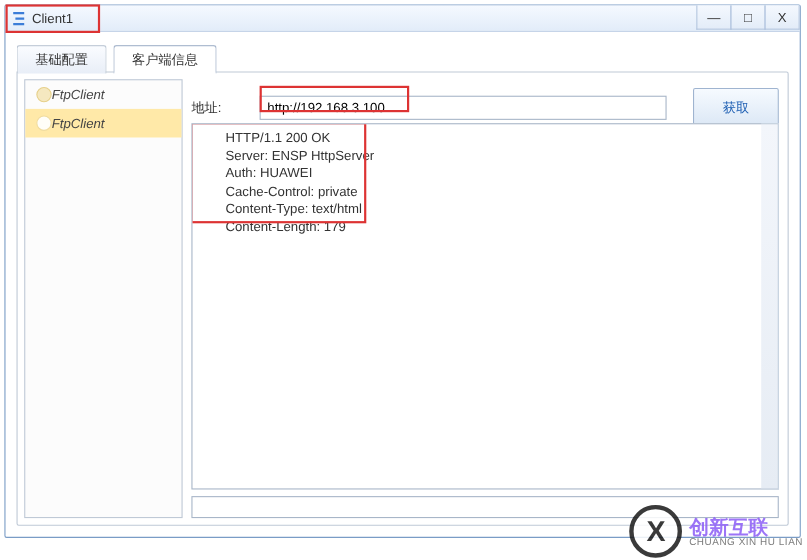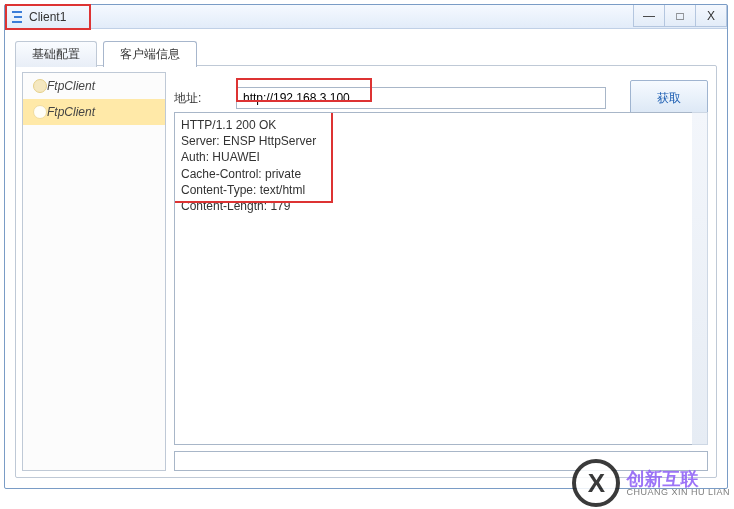--- a/index.html
+++ b/index.html
@@ -32,21 +32,21 @@
   .fetch-btn { width: 78px; height: 36px; border: 1px solid #9fb4d0; border-radius: 2px; background: linear-gradient(#f6faff,#dbe7f5); color: #1e5fb3; }
   .response { position: absolute; left: 0; right: 0; top: 40px; bottom: 26px; border: 1px solid #a8b6c8; padding: 4px 6px; font-family: Arial, sans-serif; font-size: 12px; color: #333; line-height: 1.35; overflow: hidden; background:#fff; }
   .response-scroll-v { position: absolute; right: 0; top: 40px; bottom: 26px; width: 16px; background: linear-gradient(#f3f6fb,#e6ecf4); border:1px solid #cdd7e4; border-left:none; }
   .resp-highlight { position: absolute; border: 2px solid #d33; pointer-events:none; }
   .footer-input { position: absolute; left: 0; right: 0; bottom: 0; height: 20px; border: 1px solid #a8b6c8; background: #fff; }
   .watermark { position: absolute; right: 4px; bottom: 2px; display: flex; align-items: center; gap: 6px; opacity: 0.85; }
   .wm-icon { width: 48px; height: 48px; border-radius: 50%; border: 4px solid #181818; background: #fff; display:flex; align-items:center; justify-content:center; color:#181818; font-weight:bold; font-size: 26px; }
   .wm-text { display:flex; flex-direction:column; line-height:1; }
   .wm-big { font-size: 18px; font-weight: bold; color:#8b5cf6; }
   .wm-small { font-size: 9px; color:#666; letter-spacing: 0.5px; }
-  .resp-line { display:block; }
+  .resp-line { display:block;margin-left:24px; }
 </style>
 </head>
 <body>
 
 <div class="window">
   <div class="titlebar">
     <div class="titlebar-left">
       <span class="app-icon">
         <svg width="16" height="16" viewBox="0 0 16 16">
             <path d="M3 3 h10 M5 8 h8 M3 13 h10" stroke="#3b7dd8" stroke-width="2" fill="none"></path>

